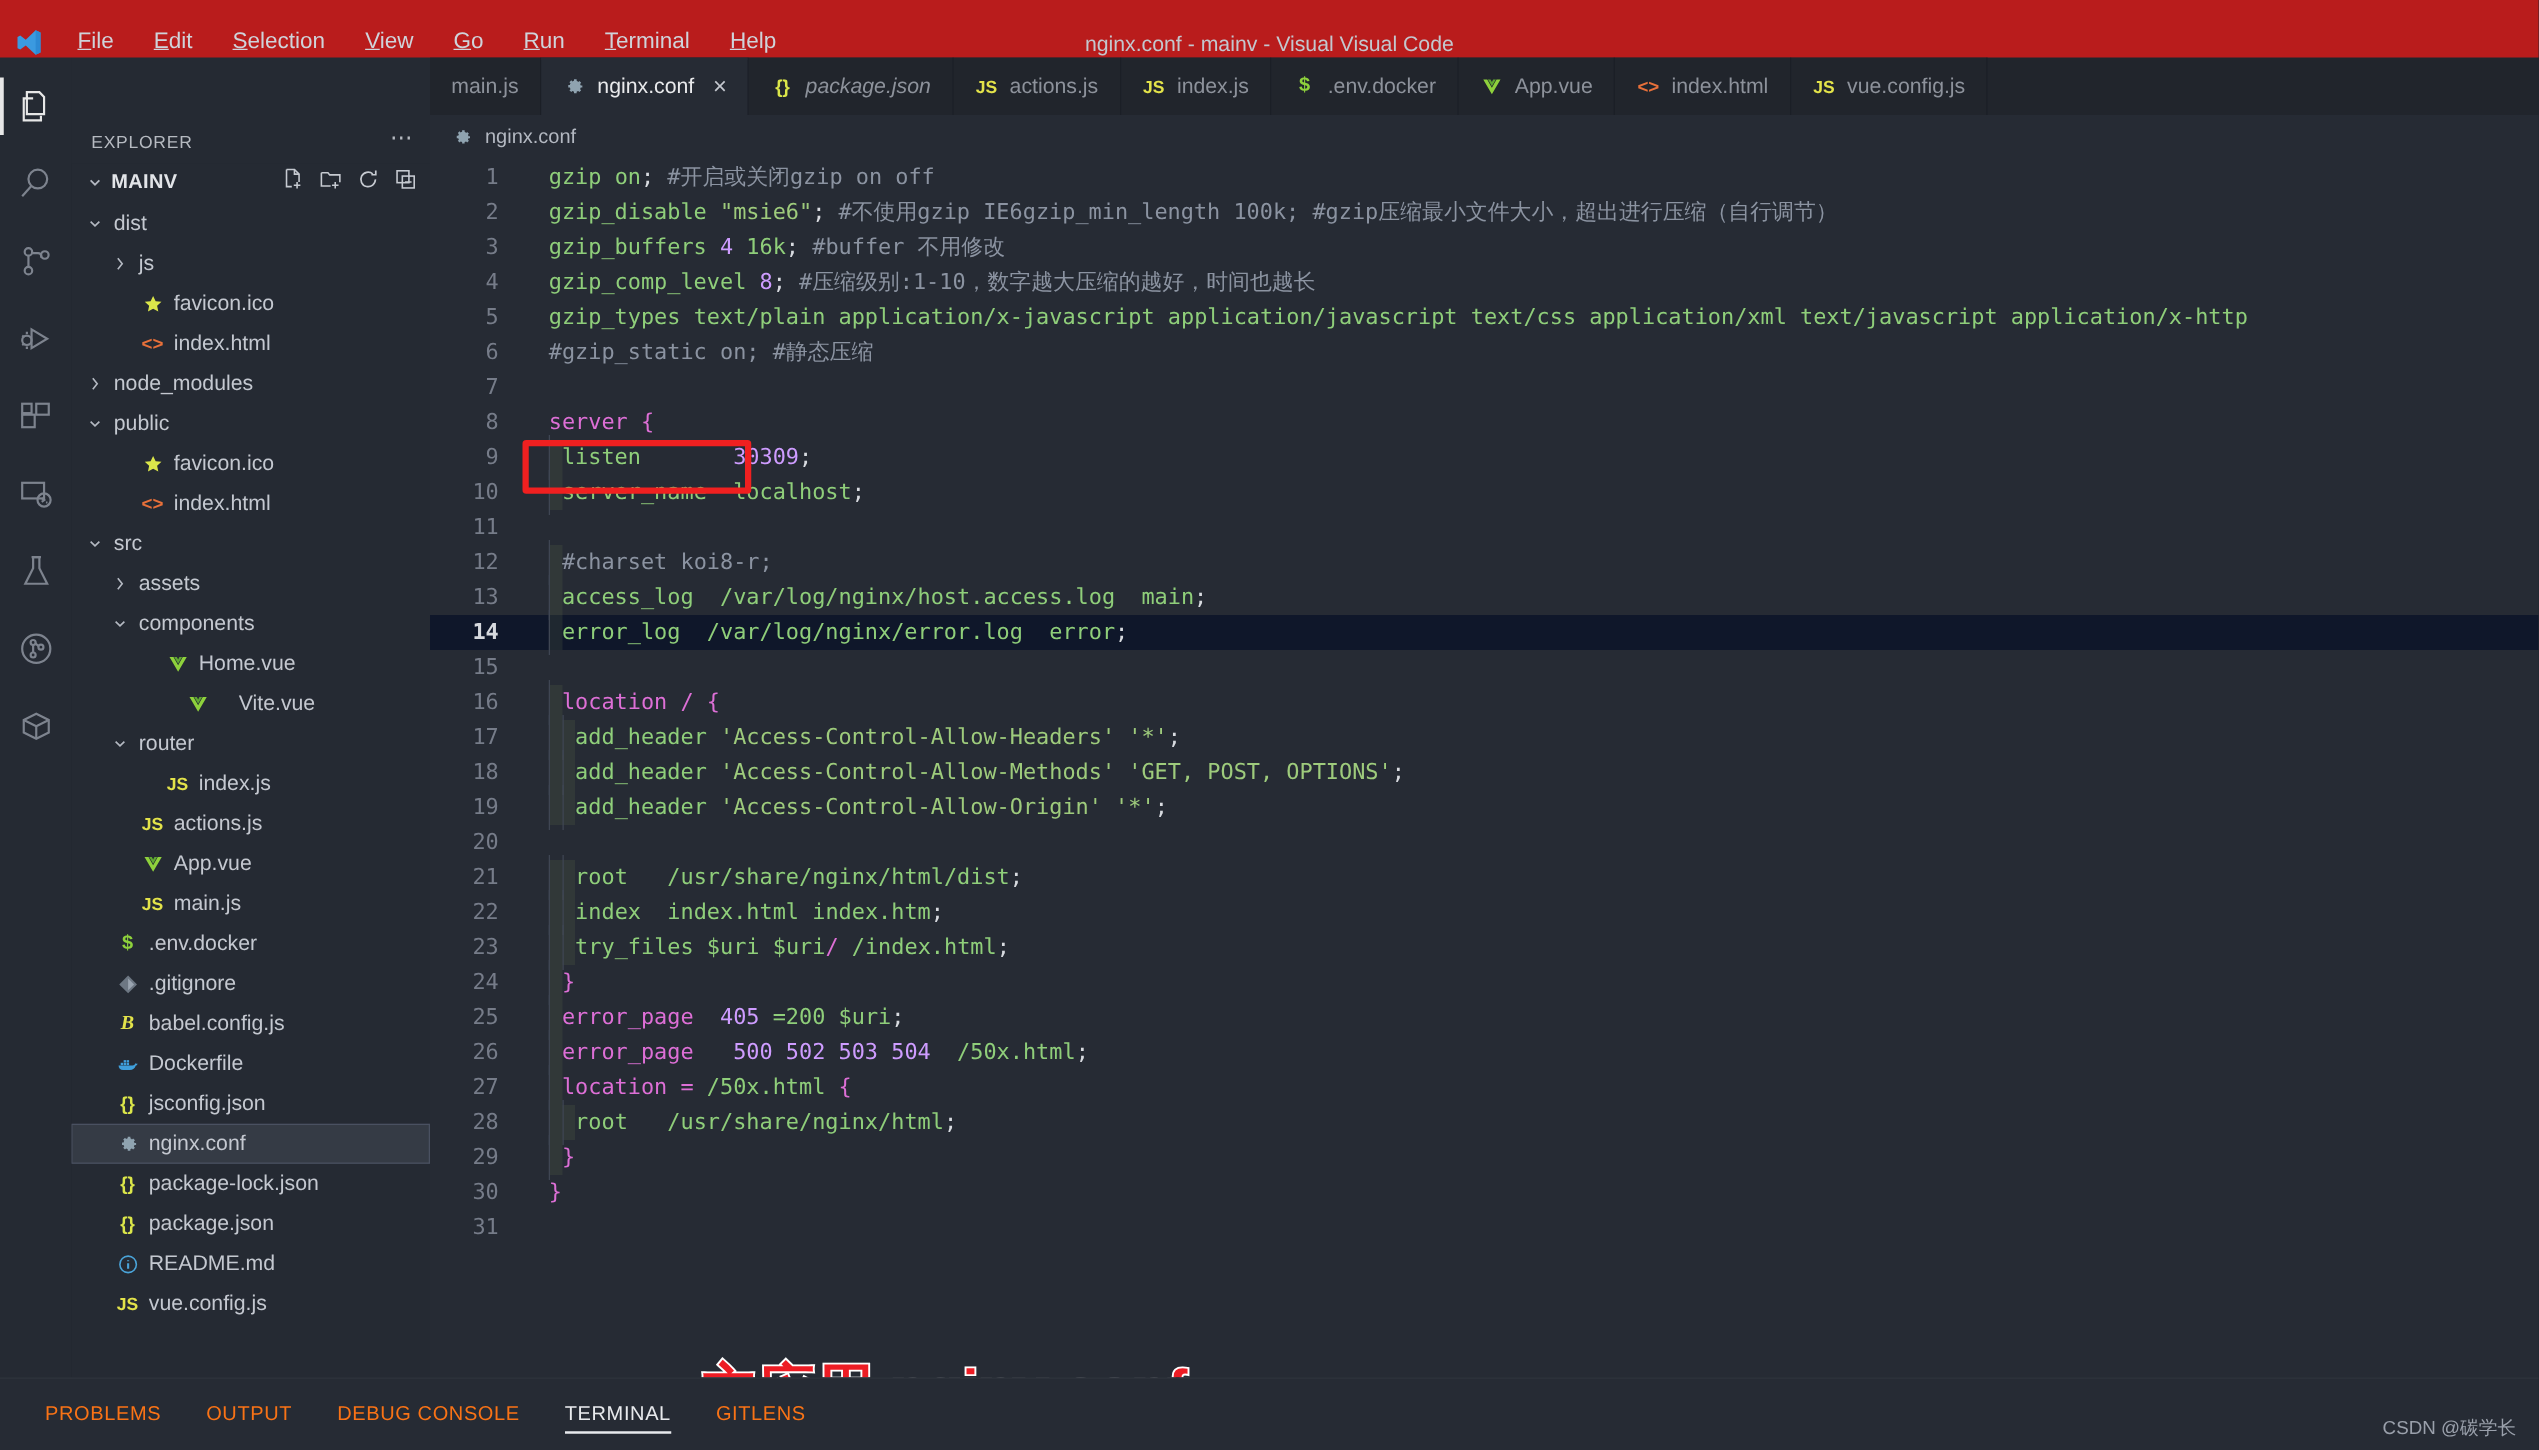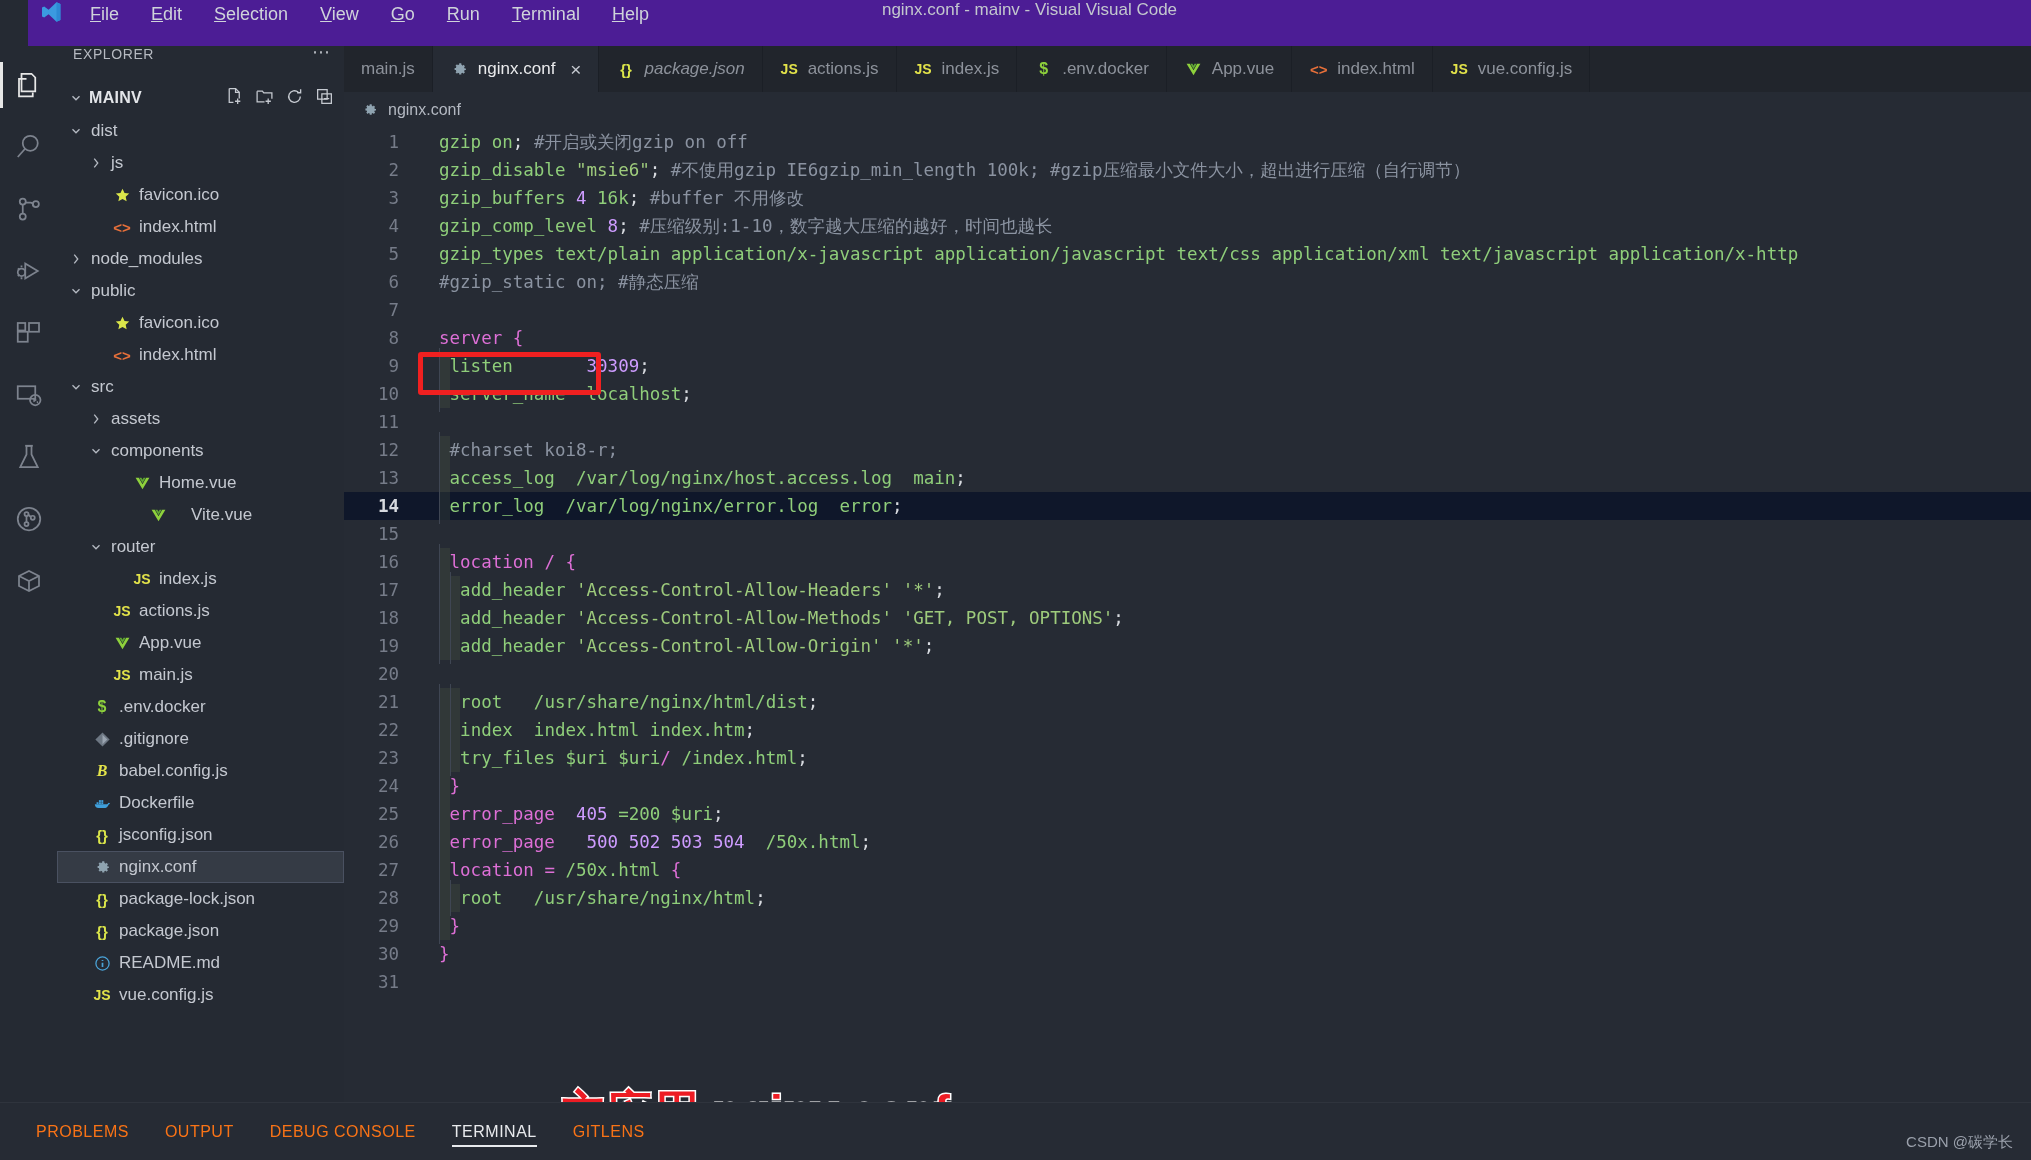--- a/index.html
+++ b/index.html
@@ -6,22 +6,22 @@
   html, body {
     width: 2031px; height: 1160px;
     background: #252a33;
     font-family: "Liberation Sans", sans-serif;
     overflow: hidden;
   }
   .app { position: relative; width: 2031px; height: 1160px; display: flex; flex-direction: column; }
 
   
   .titlebar {
-    height: 46px; min-height: 46px; background: #4c1d95;
-    display: flex; align-items: flex-start; position: relative; margin-left: 28px;
+    height: 46px; min-height: 46px; background: #b91c1c;
+    display: flex; align-items: flex-end; position: relative;
   }
   .vscode-logo { width: 46px; display: flex; align-items: center; justify-content: center; }
   .vscode-logo svg { width: 24px; height: 24px; }
   .menubar { display: flex; align-items: center; gap: 0px; }
   .menu-item {
     color: #cfd3da; font-size: 18px; padding: 4px 16px; white-space: nowrap;
     line-height: 20px;
   }
   .menu-item .ul { text-decoration: underline; }
   .window-title {
@@ -47,22 +47,22 @@
     content: ""; position: absolute; left: 0; top: 8px; bottom: 8px; width: 3px; background: #e7e7e7;
   }
   .act-icon svg { width: 30px; height: 30px; }
 
   
   .sidebar {
     width: 287px; min-width: 287px; background: #252a33;
     display: flex; flex-direction: column; overflow: hidden;
   }
   .sidebar-header {
-    height: 37px; display: flex; 
-    padding: 0 12px 0 16px; justify-content: space-between;
+    height: 37px; display: flex; align-items: center;
+    padding: 0 12px 0 16px; justify-content: space-between; margin-top: 48px;
   }
   .sidebar-title { color: #b6bac1; font-size: 14px; letter-spacing: .6px; }
   .sidebar-dots { color: #b6bac1; font-size: 18px; letter-spacing: 2px; line-height: 12px; padding-bottom: 6px;}
   .explorer-section { flex: 1; overflow: hidden; background: #252a33; }
   .folder-row {
     height: 30px; display: flex; align-items: center; padding-left: 10px;
     justify-content: space-between; padding-right: 10px;
   }
   .folder-row-left { display: flex; align-items: flex-end; gap: 4px; }
   .folder-name { color: #e3e5e9; font-size: 16px; font-weight: bold; letter-spacing: .3px; }

